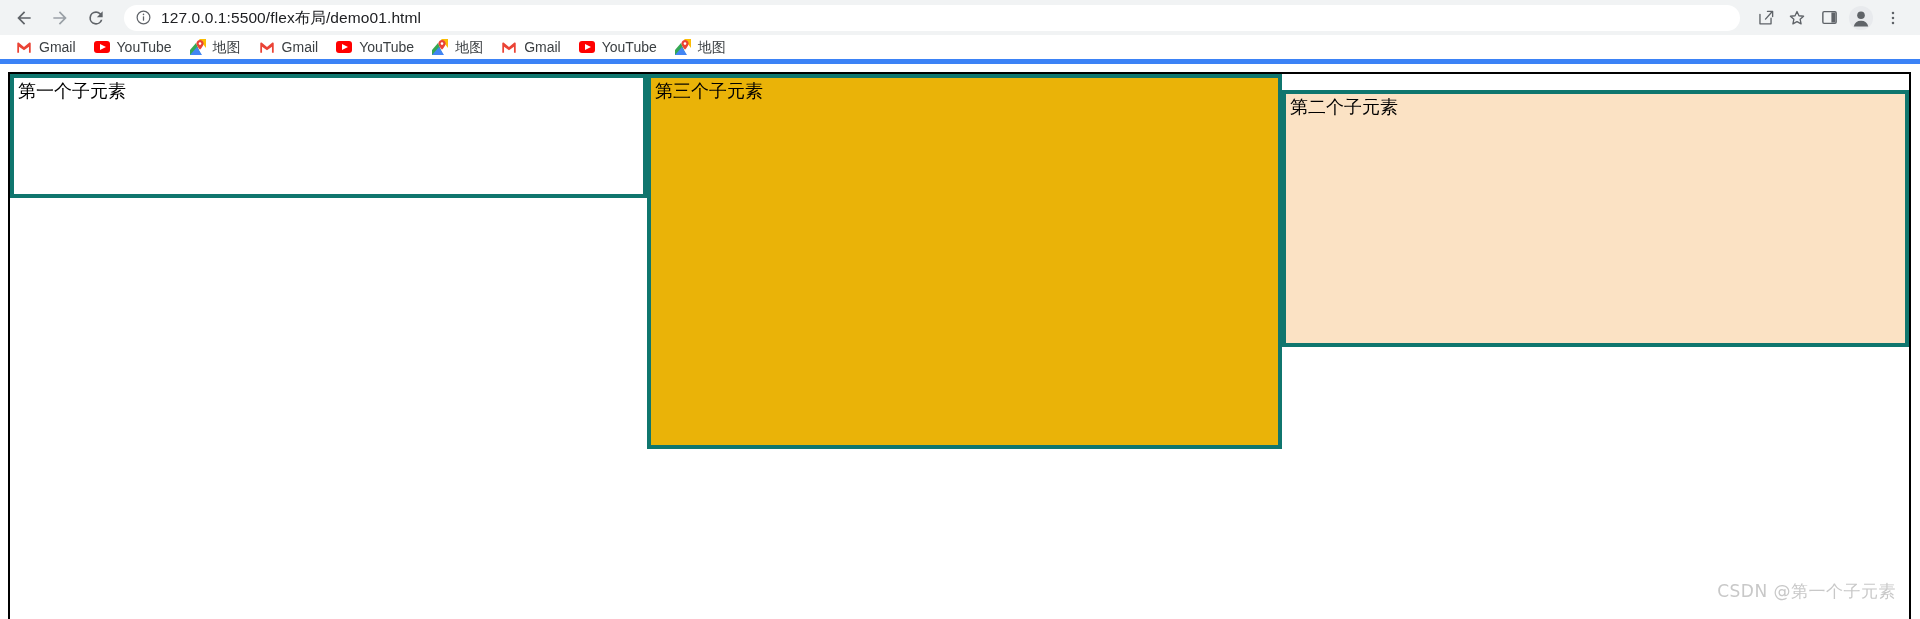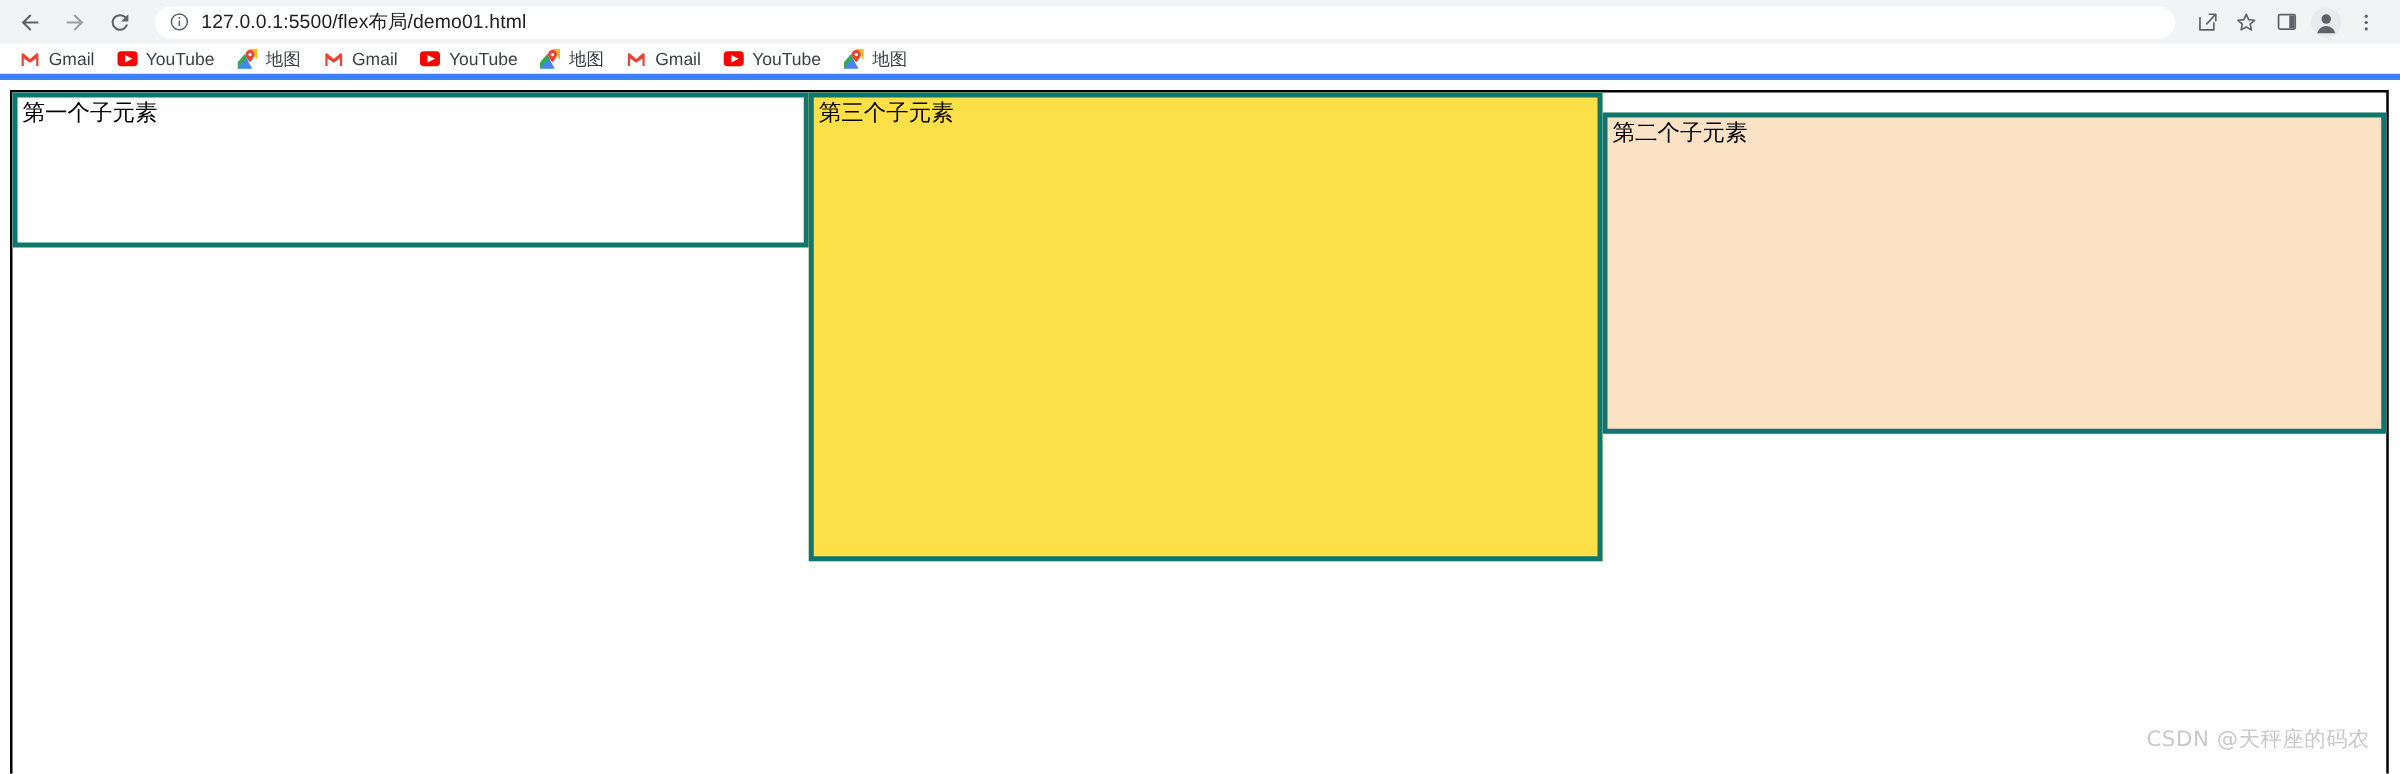--- a/index.html
+++ b/index.html
@@ -151,21 +151,21 @@
   }
 
   .item-1 {
     left: 0px;  top: 0px;
     width: 637px; height: 124px;
     background: #ffffff;
   }
   .item-3 {
     left: 637px; top: 0px;
     width: 635px; height: 375px;
-    background: #fde047;
+    background: #eab308;
   }
   .item-2 {
     left: 1272px; top: 0px;
     width: 627px; height: 257px;
     background: #fbe2c4;
     margin-top: 16px;
   }
 
   .watermark {
     position: absolute;
@@ -354,16 +354,16 @@
       <div class="flex-item item-3">
         <span>第三个子元素</span>
       </div>
 
       <div class="flex-item item-2">
         <span>第二个子元素</span>
       </div>
 
     </div>
 
-    <div class="watermark">CSDN @天秤座的码农</div>
+    <div class="watermark">CSDN @第一个子元素</div>
   </div>
 
 </div>
 
 </body></html>

